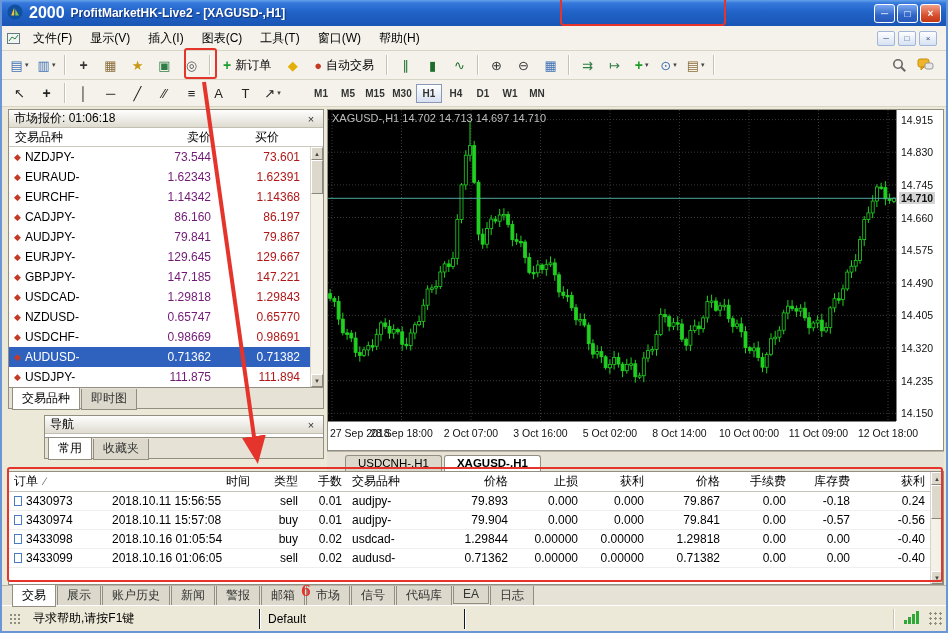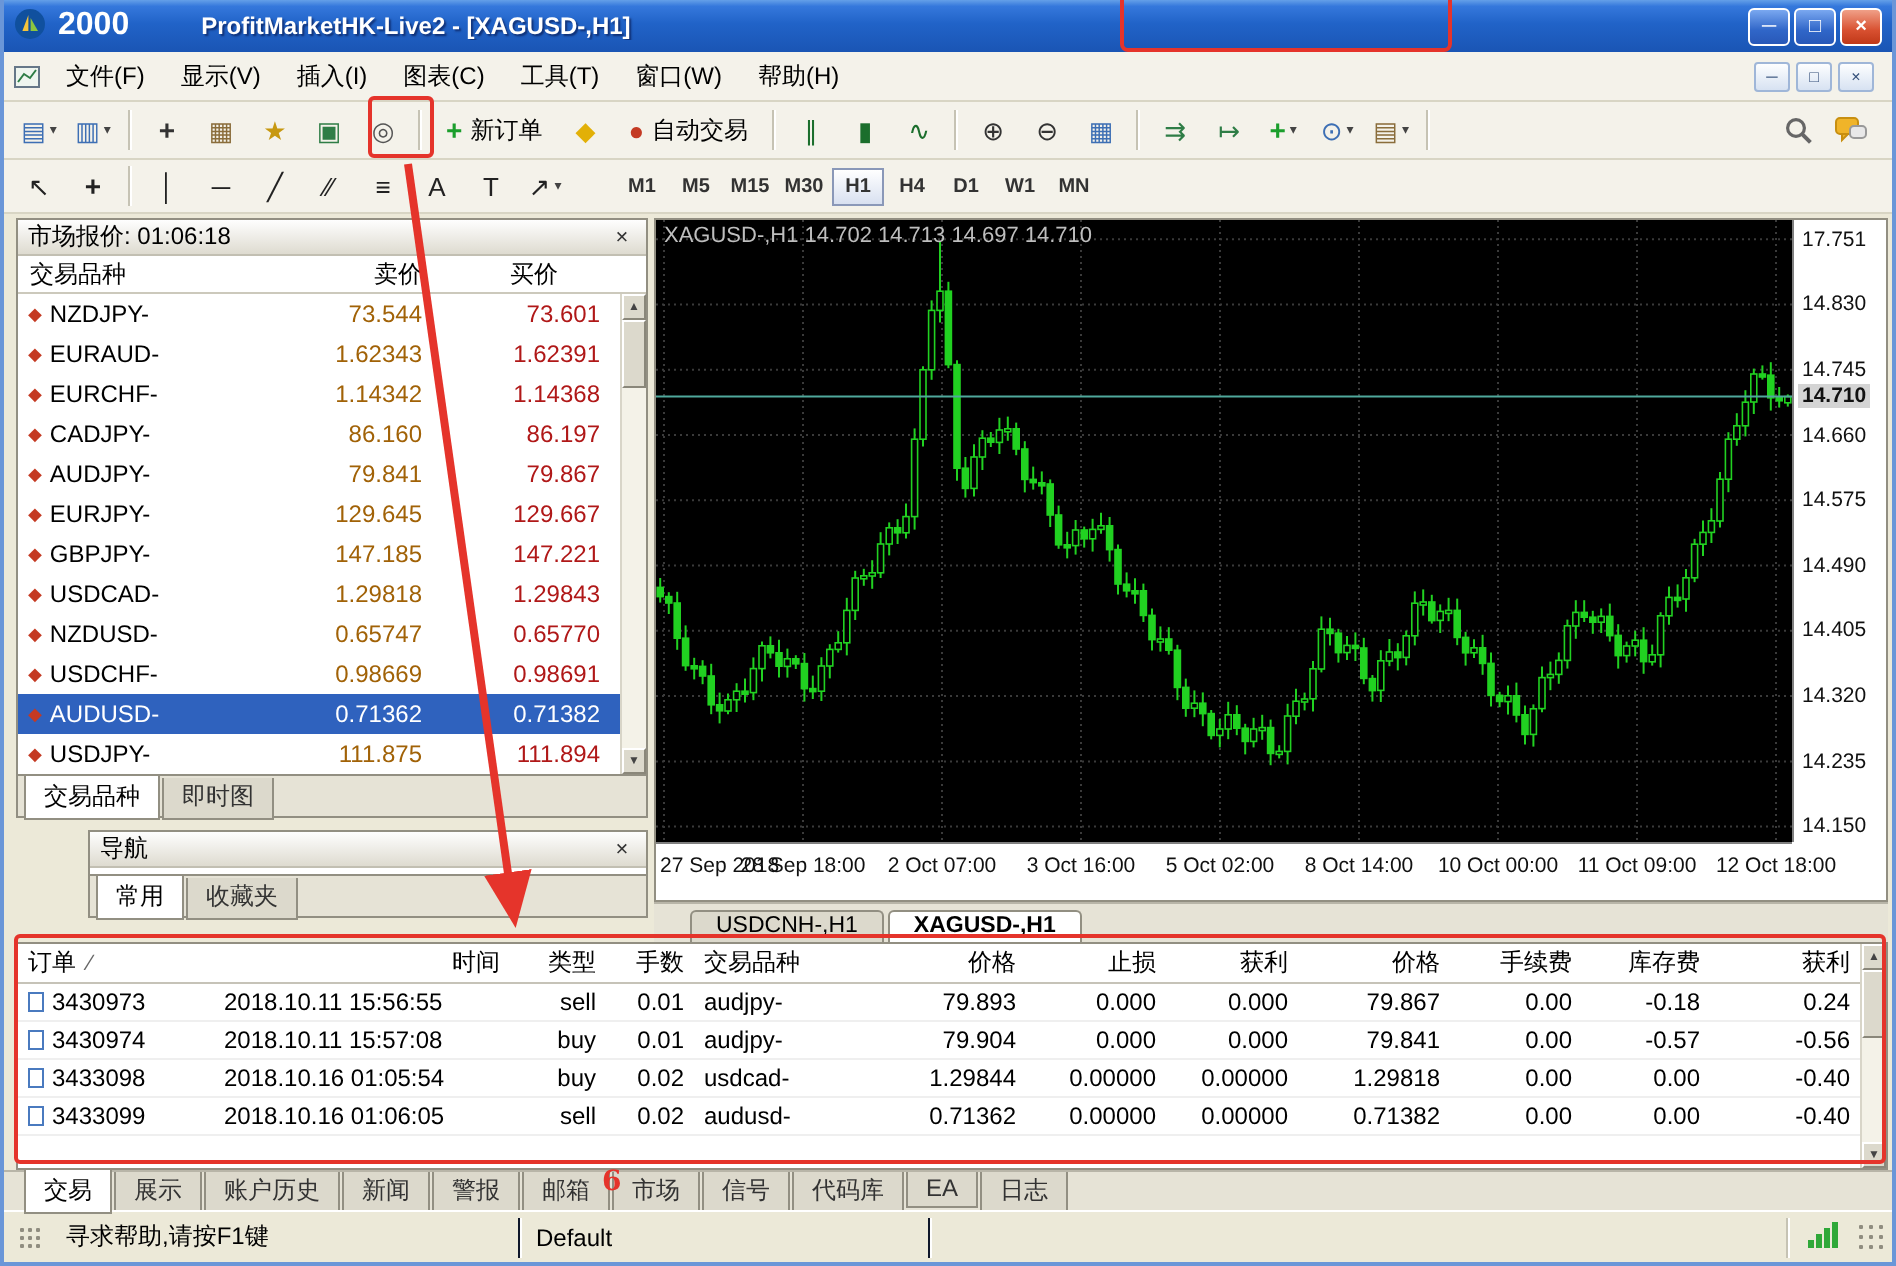--- a/index.html
+++ b/index.html
@@ -2,21 +2,21 @@
 <html><head>
 <meta charset="utf-8">
 <style>
 *{margin:0;padding:0;box-sizing:border-box;}
 html,body{width:948px;height:633px;overflow:hidden;}
 body{font-family:"Liberation Sans","DejaVu Sans",sans-serif;font-size:12px;color:#000;background:#ECE9D8;}
 #app{position:relative;width:948px;height:633px;display:flex;flex-direction:column;background:#ECE9D8;border:2px solid #6A96D8;border-top:none;overflow:hidden;}
 
 .titlebar{height:26px;flex:0 0 26px;background:linear-gradient(180deg,#64A0E8 0%,#3578DC 12%,#2163C8 45%,#1A55B4 100%);display:flex;align-items:center;padding:0 5px;gap:6px;}
 .title-account{color:#fff;font-weight:bold;font-size:16px;margin-left:0;}
-.title-text{color:#fff;font-weight:bold;font-size:12px;margin-left:30px;text-shadow:1px 1px 1px rgba(0,0,40,.5);flex:1;white-space:nowrap;overflow:hidden;}
+.title-text{color:#fff;font-weight:bold;font-size:12px;text-shadow:1px 1px 1px rgba(0,0,40,.5);flex:1;white-space:nowrap;overflow:hidden;}
 .winbtns{display:flex;gap:2px;}
 .wbtn{width:21px;height:19px;border-radius:3px;border:1px solid #fff;display:flex;align-items:center;justify-content:center;color:#fff;font-size:10px;font-weight:bold;background:linear-gradient(180deg,#7AA8F0,#3066C8 60%,#2858B8);}
 .wbtn.close{background:linear-gradient(180deg,#F0A088,#D85030 60%,#C03818);}
 
 .menubar{height:25px;flex:0 0 25px;display:flex;align-items:center;background:#F4F2EA;border-bottom:1px solid #D8D5C4;padding:0 5px;}
 .menu-item{padding:3px 9px;}
 .mdi-btns{margin-left:auto;display:flex;gap:3px;padding-right:4px;}
 .mdibtn{width:18px;height:15px;border:1px solid #9FB6D8;border-radius:2px;background:linear-gradient(#FDFEFF,#D7E2F2);display:flex;align-items:center;justify-content:center;font-size:8px;color:#35507A;}
 
 .toolbar{display:flex;align-items:center;background:#F4F2EA;border-bottom:1px solid #D8D5C4;padding:0 4px;}
@@ -41,21 +41,21 @@
 .panel-x{margin-left:auto;font-size:11px;color:#333;width:14px;text-align:center;}
 .mw-head{display:flex;height:19px;flex:0 0 19px;border-bottom:1px solid #CCC9BC;align-items:center;}
 .mw-c0{width:112px;padding-left:6px;}
 .mw-c1{width:100px;text-align:right;padding-right:10px;}
 .mw-c2{flex:1;text-align:center;padding-right:10px;}
 .mw-body{flex:1;display:flex;min-height:0;}
 .mw-rows{flex:1;}
 .mw-row{display:flex;height:20px;align-items:center;}
 .mw-row .sym{width:112px;padding-left:5px;display:flex;align-items:center;gap:4px;color:#000;}
 .diamond{color:#C43A23;font-size:9px;font-style:normal;}
-.mw-row .bid{width:100px;text-align:right;padding-right:10px;color:#a16207;}
+.mw-row .bid{width:100px;text-align:right;padding-right:10px;color:#701a75;}
 .mw-row .ask{flex:1;text-align:right;padding-right:10px;color:#B01818;}
 .mw-row.sel{background:#2F62BE;}
 .mw-row.sel .sym,.mw-row.sel .bid,.mw-row.sel .ask{color:#fff;}
 
 .vscroll{width:13px;flex:0 0 13px;background:#F4F2E8;border-left:1px solid #D8D5C8;display:flex;flex-direction:column;}
 .sarrow{height:13px;flex:0 0 13px;background:#DCD9CC;border:1px solid #fff;border-right-color:#8A877A;border-bottom-color:#8A877A;font-size:6px;color:#444;display:flex;align-items:center;justify-content:center;}
 .sthumb{height:34px;flex:0 0 34px;background:#DCD9CC;border:1px solid #fff;border-right-color:#8A877A;border-bottom-color:#8A877A;}
 .strack{flex:1;}
 
 .tabstrip{display:flex;align-items:flex-start;background:#E6E3D6;border-top:1px solid #928F82;padding:1px 3px 0 3px;height:21px;flex:0 0 21px;}
@@ -684,21 +684,21 @@
               <rect x="551.7" y="77.0" width="3" height="1.5" fill="#21D121" stroke="#21D121" stroke-width="0.8"></rect>
               <line x1="557.4" y1="71.1" x2="557.4" y2="95.3" stroke="#21D121" stroke-width="1"></line>
               <rect x="555.9" y="77.6" width="3" height="11.3" fill="#21D121" stroke="#21D121" stroke-width="0.8"></rect>
               <line x1="561.6" y1="83.5" x2="561.6" y2="93.8" stroke="#21D121" stroke-width="1"></line>
               <rect x="560.1" y="88.9" width="3" height="1.5" fill="#21D121" stroke="#21D121" stroke-width="0.8"></rect>
               <line x1="565.9" y1="87.2" x2="565.9" y2="93.3" stroke="#21D121" stroke-width="1"></line>
               <rect x="564.4" y="88.3" width="3" height="3.1" fill="#000" stroke="#21D121" stroke-width="0.8"></rect>
               <line x1="0" y1="88.3" x2="568" y2="88.3" stroke="#4FA89B" stroke-width="1"></line>
             </svg></div>
         <div id="price-axis">
-            <span class="ptick" style="top: 3.59877px;">17.751</span>
+            <span class="ptick" style="top: 3.59877px;">14.915</span>
             <span class="ptick" style="top: 36.2346px;">14.830</span>
             <span class="ptick" style="top: 68.8704px;">14.745</span>
             <span class="ptick" style="top: 101.506px;">14.660</span>
             <span class="ptick" style="top: 134.142px;">14.575</span>
             <span class="ptick" style="top: 166.778px;">14.490</span>
             <span class="ptick" style="top: 199.414px;">14.405</span>
             <span class="ptick" style="top: 232.049px;">14.320</span>
             <span class="ptick" style="top: 264.685px;">14.235</span>
             <span class="ptick" style="top: 297.321px;">14.150</span>
             <span class="ptick current" style="top: 82.3086px;">14.710</span>

